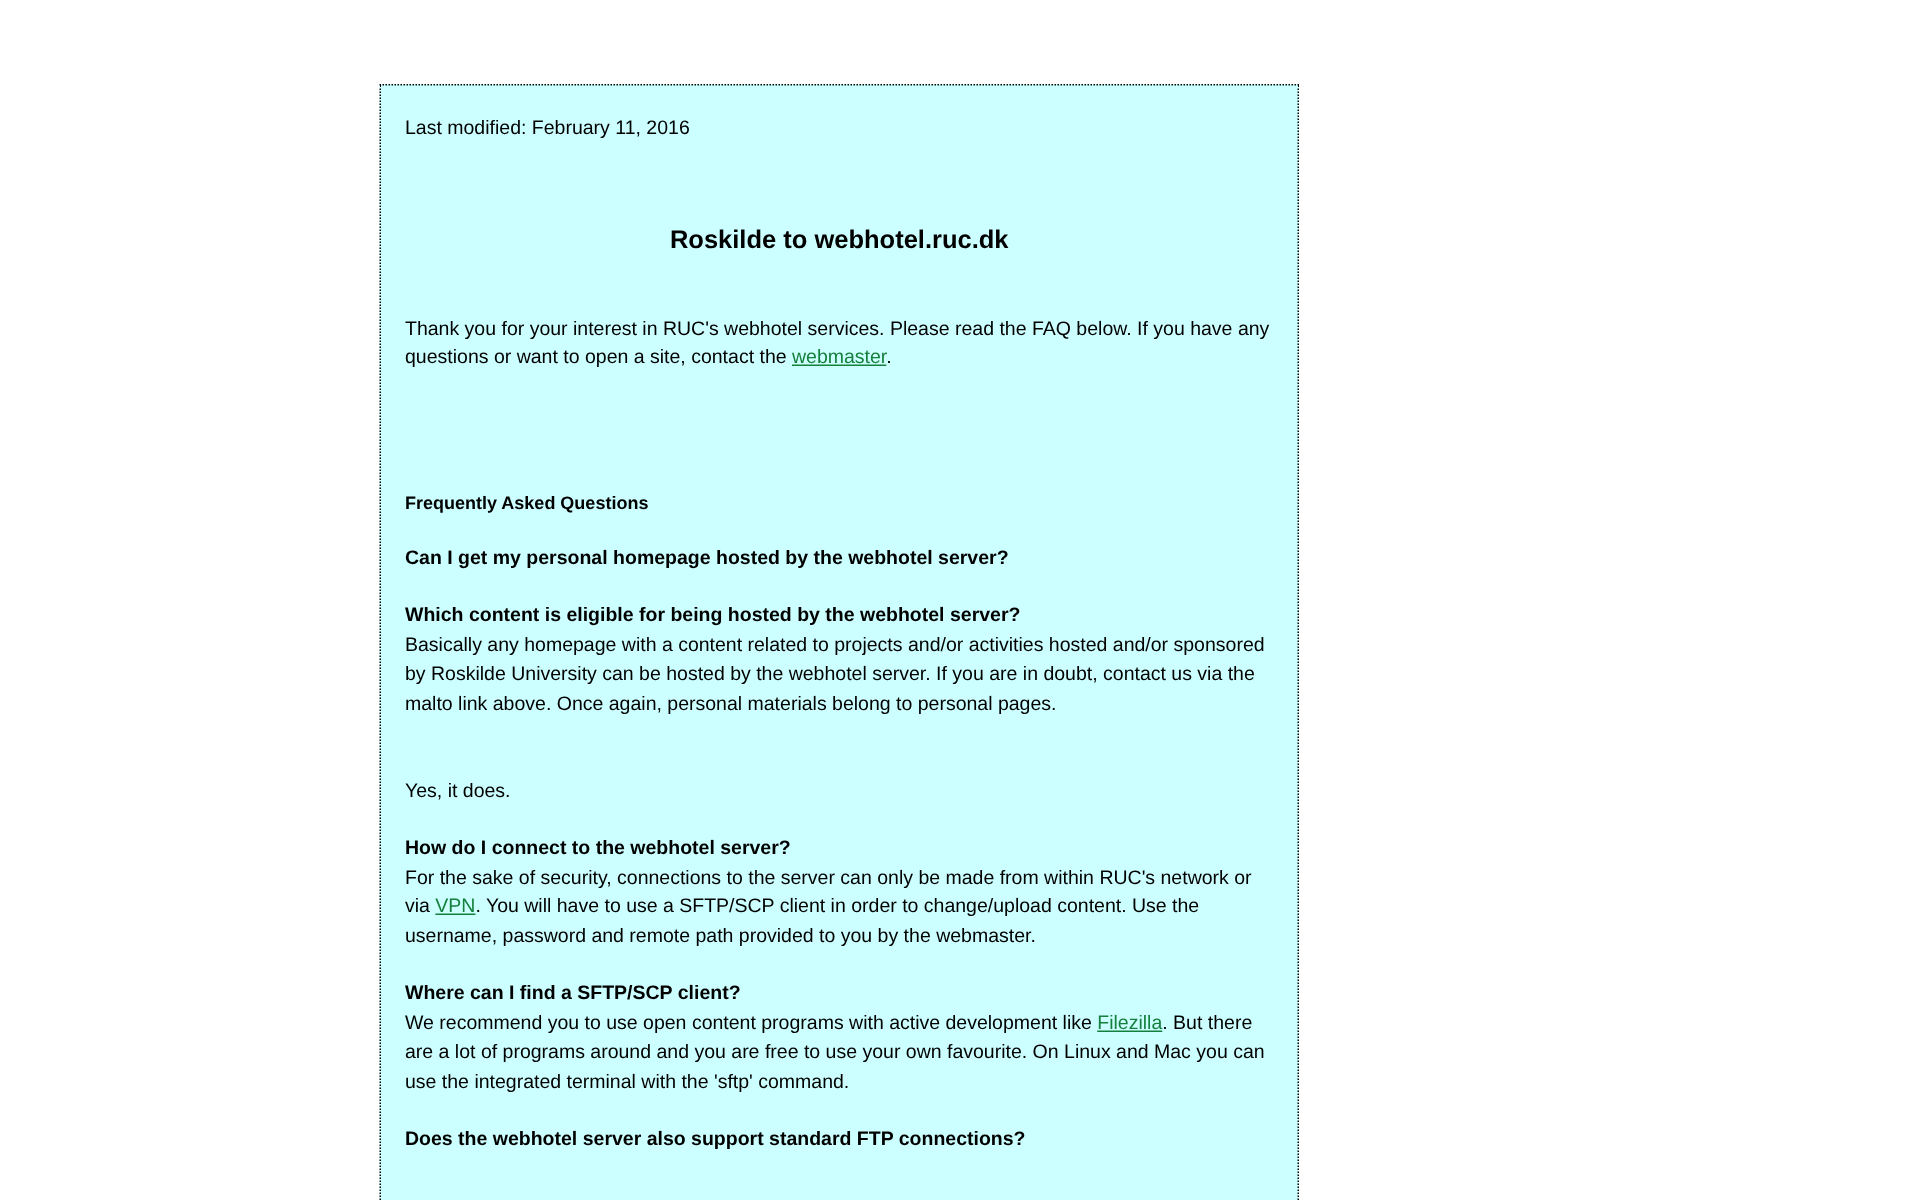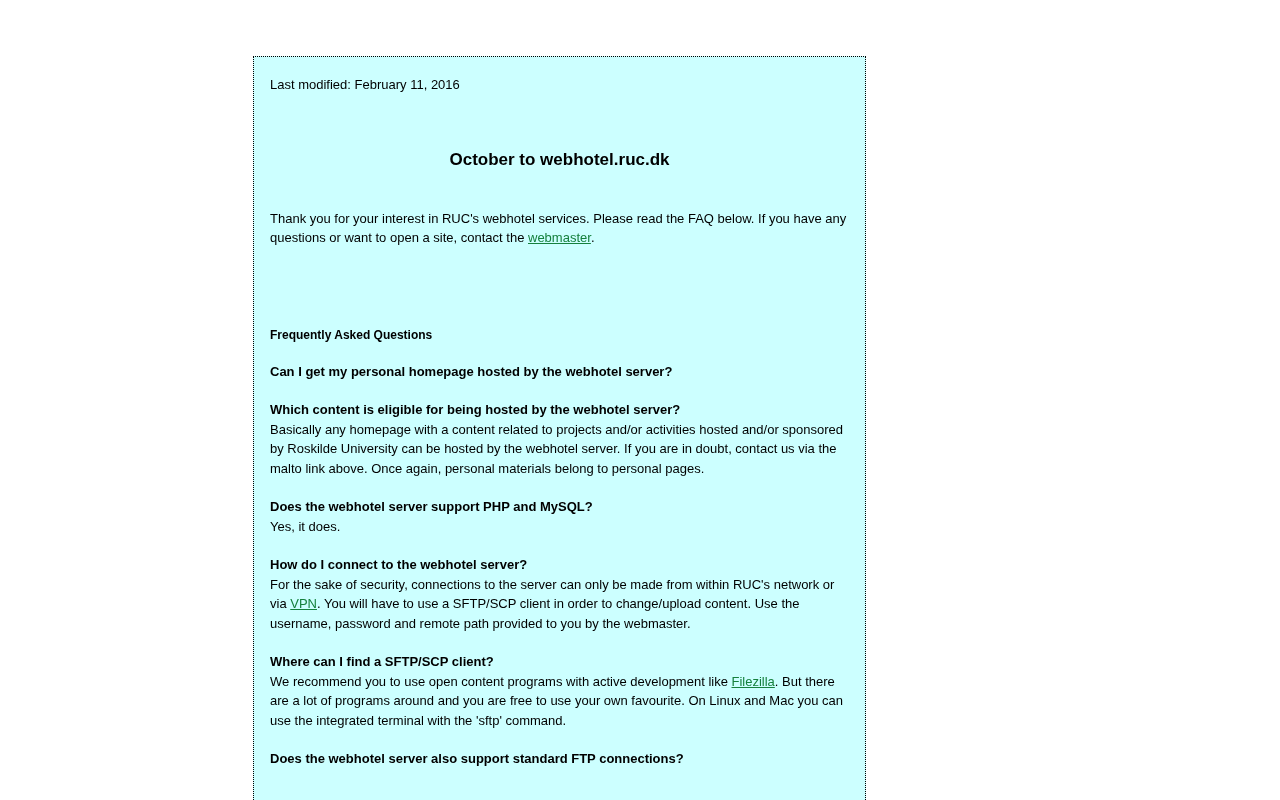--- a/index.html
+++ b/index.html
@@ -59,31 +59,31 @@
     cursor: pointer;
   }
 </style>
 </head>
 <body>
 
 <div class="content-panel">
 
   <p class="last-modified">Last modified: February 11, 2016</p>
 
-  <h1 class="page-title">October to webhotel.ruc.dk</h1>
+  <h1 class="page-title">Roskilde to webhotel.ruc.dk</h1>
 
   <p class="intro"><span>Thank you for your interest in RUC's webhotel services. Please read the FAQ below. If you have any questions or want to open a site, contact the </span><a>webmaster</a><span>.</span></p>
 
   <h2 class="faq-heading">Frequently Asked Questions</h2>
 
   <p class="qa"><b>Can I get my personal homepage hosted by the webhotel server?</b><br></p>
 
   <p class="qa"><b>Which content is eligible for being hosted by the webhotel server?</b><br><span>Basically any homepage with a content related to projects and/or activities hosted and/or sponsored by Roskilde University can be hosted by the webhotel server. If you are in doubt, contact us via the malto link above. Once again, personal materials belong to personal pages.</span></p>
 
-  <p class="qa"><b>Does the webhotel server support PHP and MySQL?</b><br><span>Yes, it does.</span></p>
+  <p class="qa"><br><span>Yes, it does.</span></p>
 
   <p class="qa"><b>How do I connect to the webhotel server?</b><br><span>For the sake of security, connections to the server can only be made from within RUC's network or via </span><a>VPN</a><span>. You will have to use a SFTP/SCP client in order to change/upload content. Use the username, password and remote path provided to you by the webmaster.</span></p>
 
   <p class="qa"><b>Where can I find a SFTP/SCP client?</b><br><span>We recommend you to use open content programs with active development like </span><a>Filezilla</a><span>. But there are a lot of programs around and you are free to use your own favourite. On Linux and Mac you can use the integrated terminal with the 'sftp' command.</span></p>
 
   <p class="qa"><b>Does the webhotel server also support standard FTP connections?</b></p>
 
 </div>
 
 </body></html>

